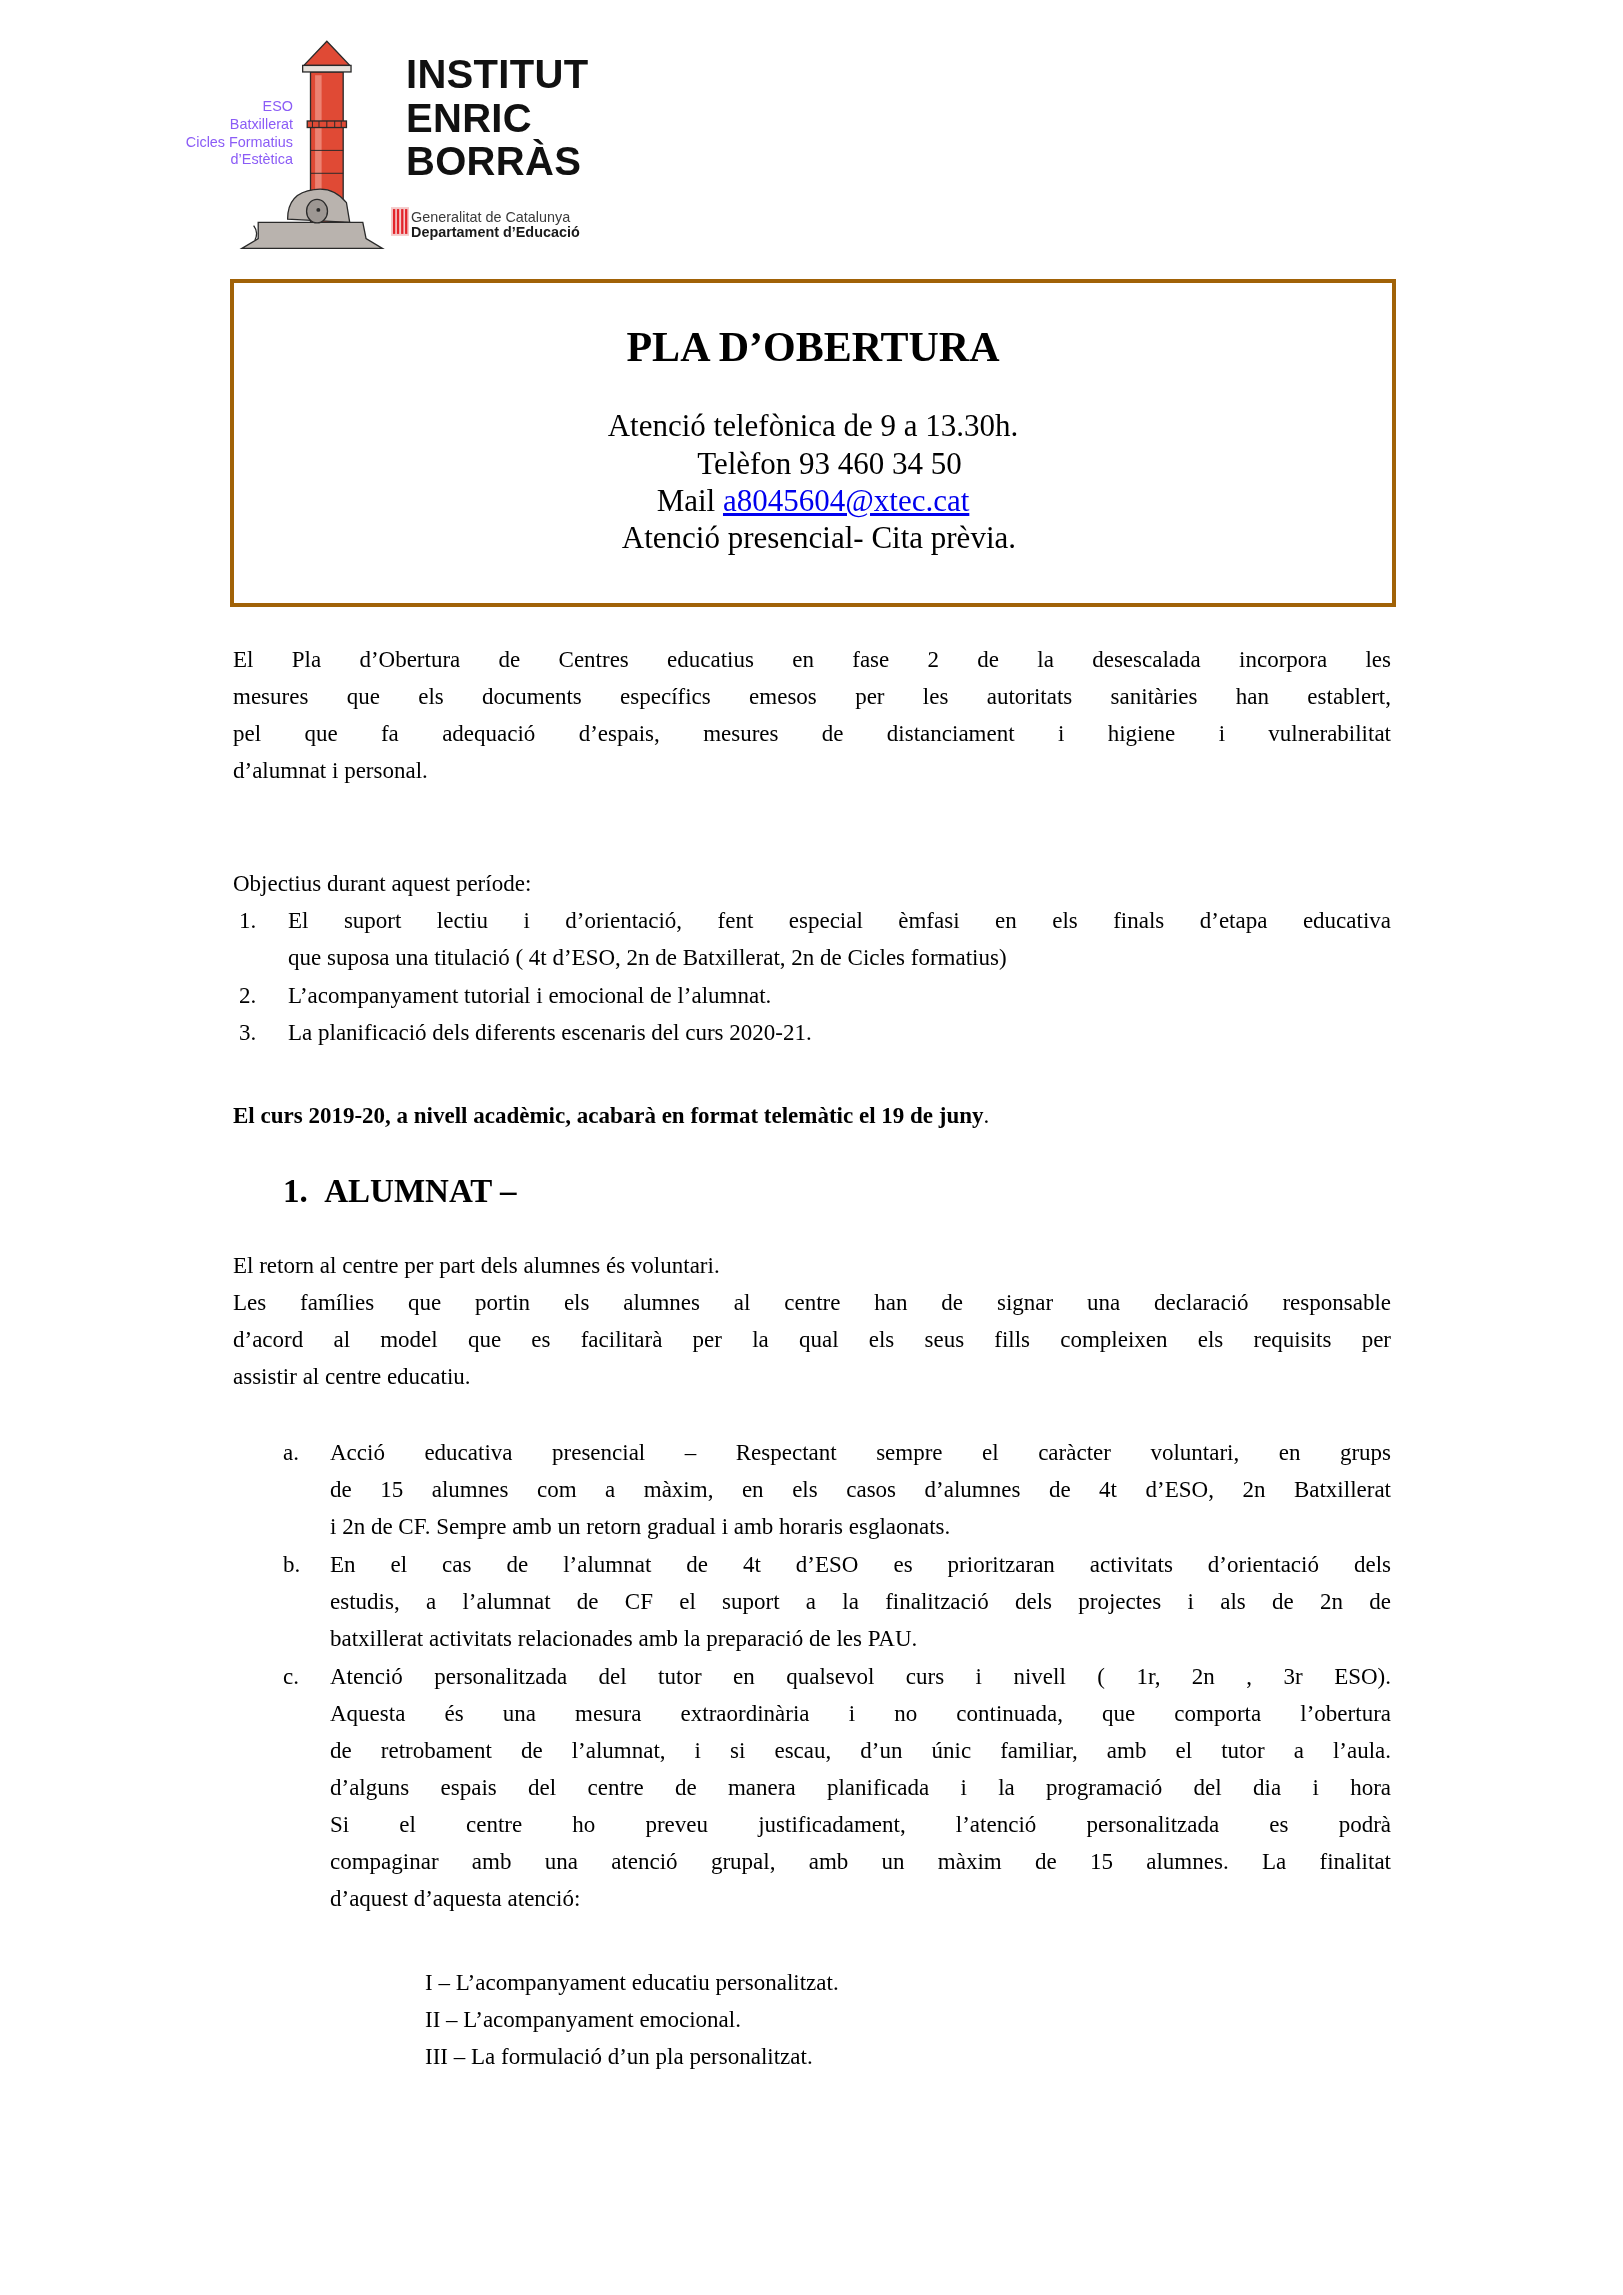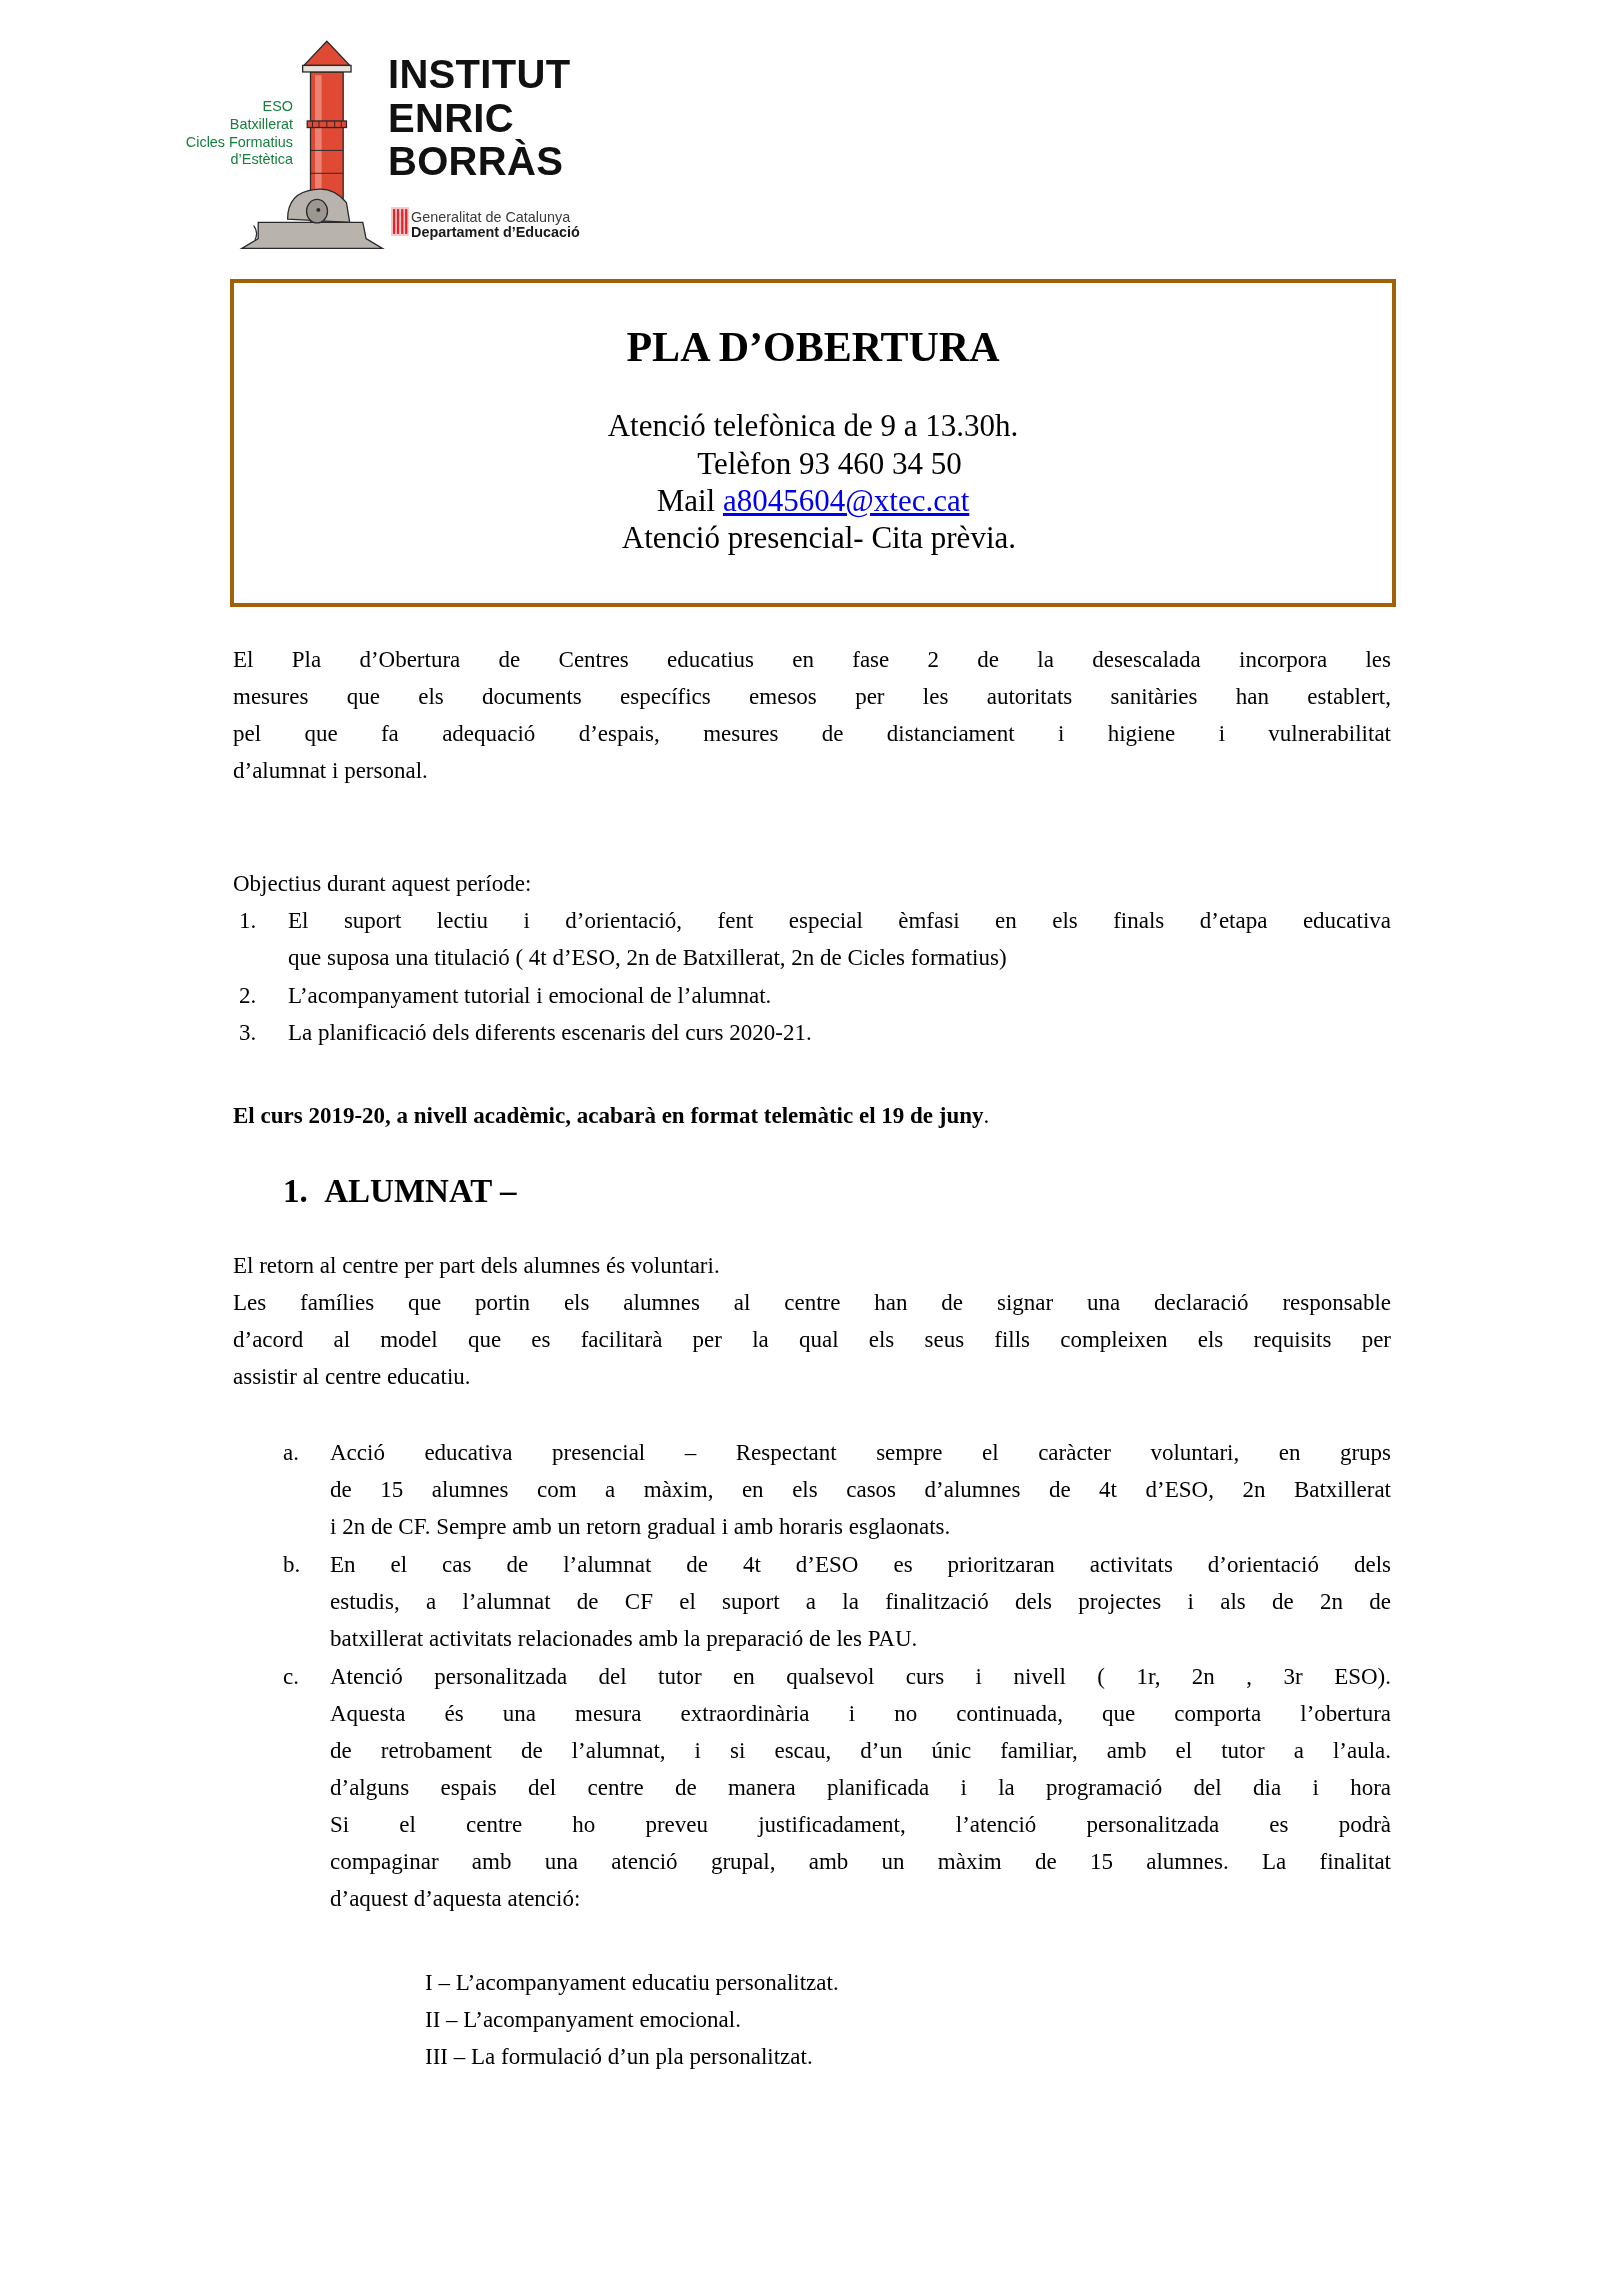--- a/index.html
+++ b/index.html
@@ -4,22 +4,22 @@
 <style>
   html, body { margin:0; padding:0; background:#ffffff; }
   body { width:1623px; height:2295px; position:relative; overflow:hidden;
          font-family:"Liberation Serif", "DejaVu Serif", serif; color:#000; }
   .abs { position:absolute; }
   .serif { font-family:"Liberation Serif", "DejaVu Serif", serif; font-size:23px; line-height:37px; }
   .sans { font-family:"Liberation Sans", "DejaVu Sans", sans-serif; }
 
   
   #logo { left:170px; top:36px; width:445px; height:219px; }
-  .logo-sub { position:absolute; right:calc(100% - 123px); text-align:left; font-size:14.4px; line-height:17.7px; color:#15803d; white-space:nowrap; }
-  .logo-name { position:absolute; left:218px; font-weight:bold; font-size:40px; line-height:44px; letter-spacing:0.3px; color:#111; white-space:nowrap; }
+  .logo-sub { position:absolute; right:calc(100% - 123px); text-align:left; font-size:14.4px; line-height:17.7px; color:#8b5cf6; white-space:nowrap; }
+  .logo-name { position:absolute; left:236px; font-weight:bold; font-size:40px; line-height:44px; letter-spacing:0.3px; color:#111; white-space:nowrap; }
   .gen-line1 { position:absolute; left:241px; top:173px; font-size:14.4px; color:#3a3a3a; white-space:nowrap; }
   .gen-line2 { position:absolute; left:241px; top:188px; font-size:14.4px; font-weight:bold; color:#1a1a1a; white-space:nowrap; }
 
   
   #info-box { left:230px; top:279px; width:1158px; height:320px; border:4px solid #a16207; }
   #title { position:absolute; left:0; right:0; top:41px; text-align:center; font-weight:bold; font-size:42px; line-height:46px; }
   .box-line { position:absolute; left:0; right:0; text-align:center; font-size:31px; line-height:37px; white-space:nowrap; }
   a.mail { color:#0000ee; text-decoration:underline; }
 
   

